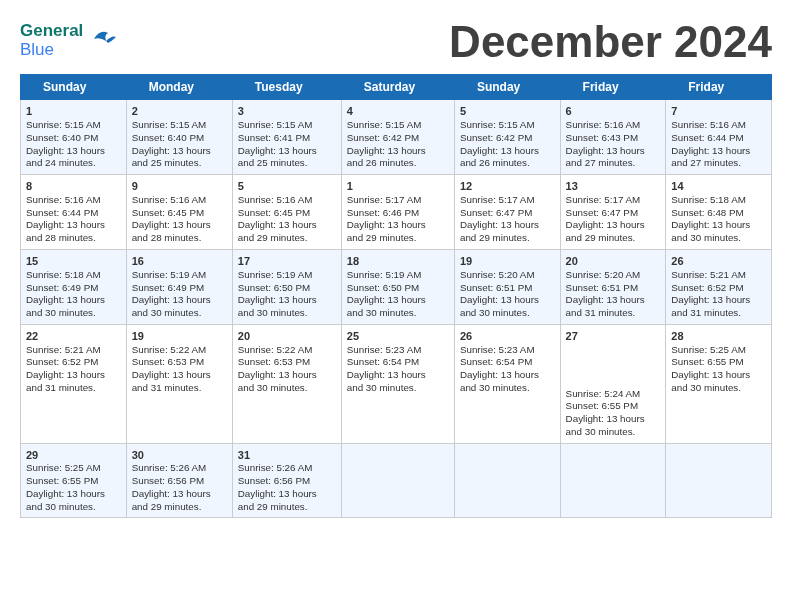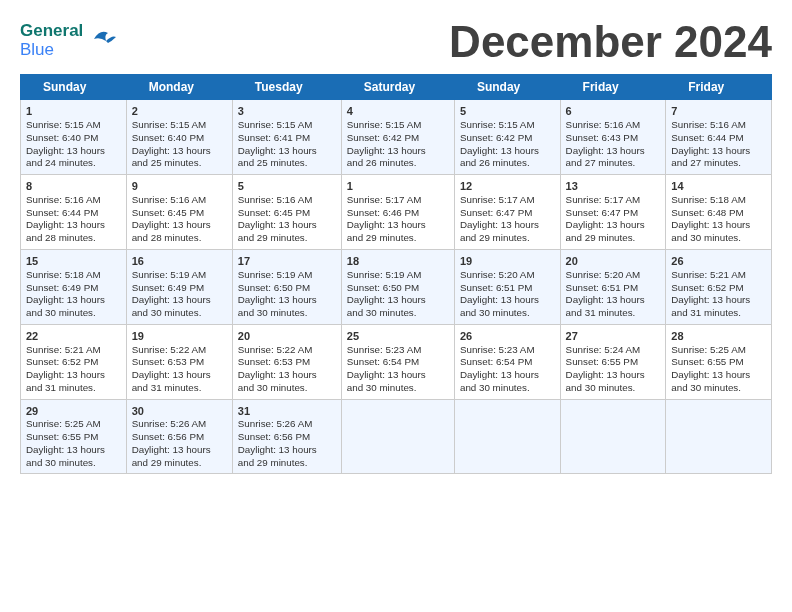--- a/index.html
+++ b/index.html
@@ -301,21 +301,21 @@
           </td>
           <td>
             <div class="day-num">26</div>
             <div class="cell-content" style="white-space: pre-line;">Sunrise: 5:23 AM
 Sunset: 6:54 PM
 Daylight: 13 hours
 and 30 minutes.</div>
           </td>
           <td>
             <div class="day-num">27</div>
-            <div class="cell-content" style="white-space: pre-line;">Sunrise: 5:24 AM
+            <div class="cell-content" style="white-space: pre-line; margin-top: 44px;">Sunrise: 5:24 AM
 Sunset: 6:55 PM
 Daylight: 13 hours
 and 30 minutes.</div>
           </td>
           <td>
             <div class="day-num">28</div>
             <div class="cell-content" style="white-space: pre-line;">Sunrise: 5:25 AM
 Sunset: 6:55 PM
 Daylight: 13 hours
 and 30 minutes.</div>

